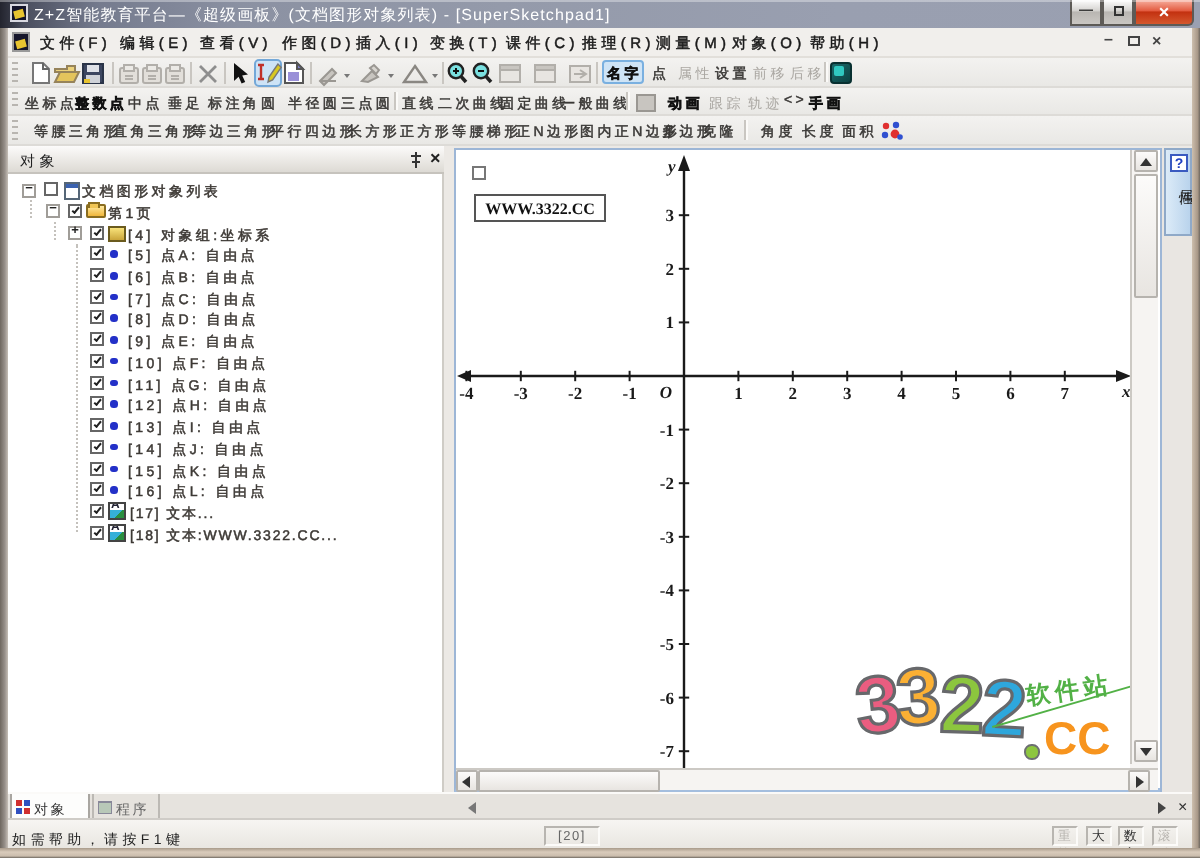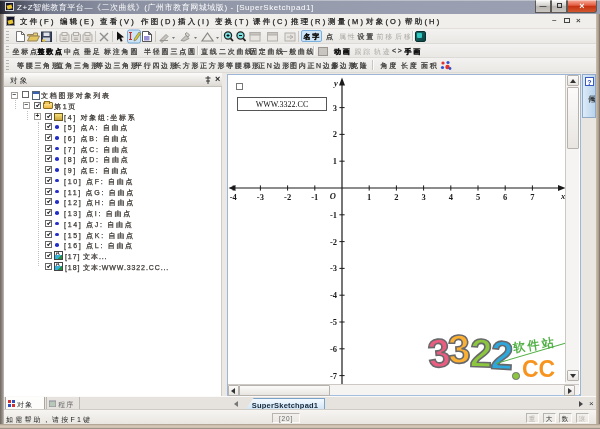--- a/index.html
+++ b/index.html
@@ -47,21 +47,21 @@
 .ic-grp{position:absolute;top:1.5px;width:9px;height:8px;background:linear-gradient(180deg,#f8e27a,#caa53a);border:1px solid #6b5b1e}
 .ic-img{position:absolute;top:0.5px;width:9px;height:9px;background:#fff;border:1px solid #444;overflow:hidden}
 .ic-img:before{content:"";position:absolute;left:0;top:3px;width:9px;height:6px;background:linear-gradient(135deg,#35b0d8 40%,#2a9040 41%)}
 .ic-img:after{content:"A";position:absolute;left:0.5px;top:-1.5px;font-size:6px;font-weight:bold;color:#223}
 .tline{position:absolute;border-left:1px dotted #c4c1bc;width:0}
 
 #cv{left:227px;top:74px;width:353px;height:322px;background:#fff;border:1.5px solid #9db6d6;border-right:none;border-bottom:2px solid #a4bede}
 .axn{font-family:"Liberation Serif",serif;font-weight:bold;font-size:8.5px;fill:#1a1a1a}
 .axo{font-family:"Liberation Serif",serif;font-style:italic;font-weight:bold;font-size:8.5px;fill:#1a1a1a}
 #cvchk{position:absolute;left:8px;top:8px;width:7px;height:7px;border:1px solid #777;background:#fff}
-#wwwbox{position:absolute;left:9px;top:22px;width:90px;height:14px;border:1px solid #555;background:#fff;text-align:center;font-family:"Liberation Serif",serif;font-weight:normal;font-size:8px;line-height:13.5px;color:#111;letter-spacing:0px}
+#wwwbox{position:absolute;left:9px;top:22px;width:66px;height:14px;border:1px solid #555;background:#fff;text-align:center;font-family:"Liberation Serif",serif;font-weight:bold;font-size:8px;line-height:13.5px;color:#111;letter-spacing:0px}
 
 .sb{position:absolute;background:#f6f4f2}
 .sbb{position:absolute;background:linear-gradient(180deg,#fcfbfa,#e8e5e1);border:1px solid #b6b3ae;border-radius:1px}
 .arr{position:absolute;width:0;height:0}
 
 #wm{position:absolute;left:200px;top:248px;width:160px;height:62px}
 .wmd{position:absolute;font-weight:bold;font-size:40px;font-family:"Liberation Sans";-webkit-text-stroke:1.6px #67686b;line-height:1}
 #wm .cc{font-size:23px;-webkit-text-stroke:0;color:#f7941e;font-weight:bold;position:absolute;letter-spacing:0px}
 #rj{position:absolute;font-size:12px;font-weight:bold;color:#52b146;letter-spacing:2.5px;transform:rotate(-8deg)}
 
@@ -81,21 +81,21 @@
 .sbox{position:absolute;top:3px;height:10px;border:1px solid;border-color:#b8b5b0 #fcfbf9 #fcfbf9 #b8b5b0;font-size:6.5px;text-align:center;letter-spacing:.8px;color:#444}
 
 #bl{left:0;top:14px;width:4px;height:410px;background:linear-gradient(90deg,#6e675f,#97908a 60%,#c5beb6)}
 #br{left:596px;top:14px;width:4px;height:410px;background:linear-gradient(90deg,#cdbfae,#a89888 70%,#6e675f)}
 #bb{left:0;top:424px;width:600px;height:5px;background:linear-gradient(180deg,#a89a8a,#d9cbbb 40%,#cbbdad 80%,#6e675f)}
 </style></head><body>
 <div id="win">
 
 <div id="title" class="abs">
       <div id="ticon"></div>
-      <span id="ttxt">Z+Z智能教育平台—《二次曲线》(广州市教育网城域版) - [SuperSketchpad1]</span>
+      <span id="ttxt">Z+Z智能教育平台—《超级画板》(文档图形对象列表) - [SuperSketchpad1]</span>
       <div class="wbtn" style="left:535px;width:16px">
         <i>—</i>
       </div>
       <div class="wbtn" style="left:551px;width:16px">
         <i style="top:3px;left:5px;right:auto;width:5px;height:5px;border:1px solid #333"></i>
       </div>
       <div class="wbtn" id="bclose" style="left:567px;width:30px">
         <i>×</i>
       </div>
     </div>
@@ -459,21 +459,20 @@
         </svg>
         <span>对象</span>
       </div>
       <div class="ltab" style="left:42px;width:34px;background:#e6e3de;border-color:#bcb9b4;color:#666">
         <svg class="lti" width="8" height="8">
           <rect x="0" y="1" width="7" height="6" fill="#b8c8b8" stroke="#889"></rect>
         </svg>
         <span>程序</span>
       </div>
       <div style="position:absolute;left:230px;top:4px;width:0;height:0;border-top:3px solid transparent;border-bottom:3px solid transparent;border-right:4px solid #777"></div>
-      <div id="mtab">SuperSketchpad1</div>
       <div style="position:absolute;left:575px;top:4px;width:0;height:0;border-top:3px solid transparent;border-bottom:3px solid transparent;border-left:4px solid #444"></div>
       <span style="position:absolute;left:585px;top:1.5px;font-size:8px;color:#333">×</span>
     </div>
 <div id="status" class="abs">
       <span class="st">如需帮助，请按F1键</span>
       <div class="sbox" style="left:268px;width:28px;color:#666;line-height:9px">[20]</div>
       <div class="sbox" style="left:522px;width:13px;color:#b8b5b0;line-height:9px">重绘</div>
       <div class="sbox" style="left:539px;width:13px;color:#333;line-height:9px">大写</div>
       <div class="sbox" style="left:555px;width:13px;color:#333;line-height:9px">数字</div>
       <div class="sbox" style="left:572px;width:13px;color:#b8b5b0;line-height:9px">滚动</div>

